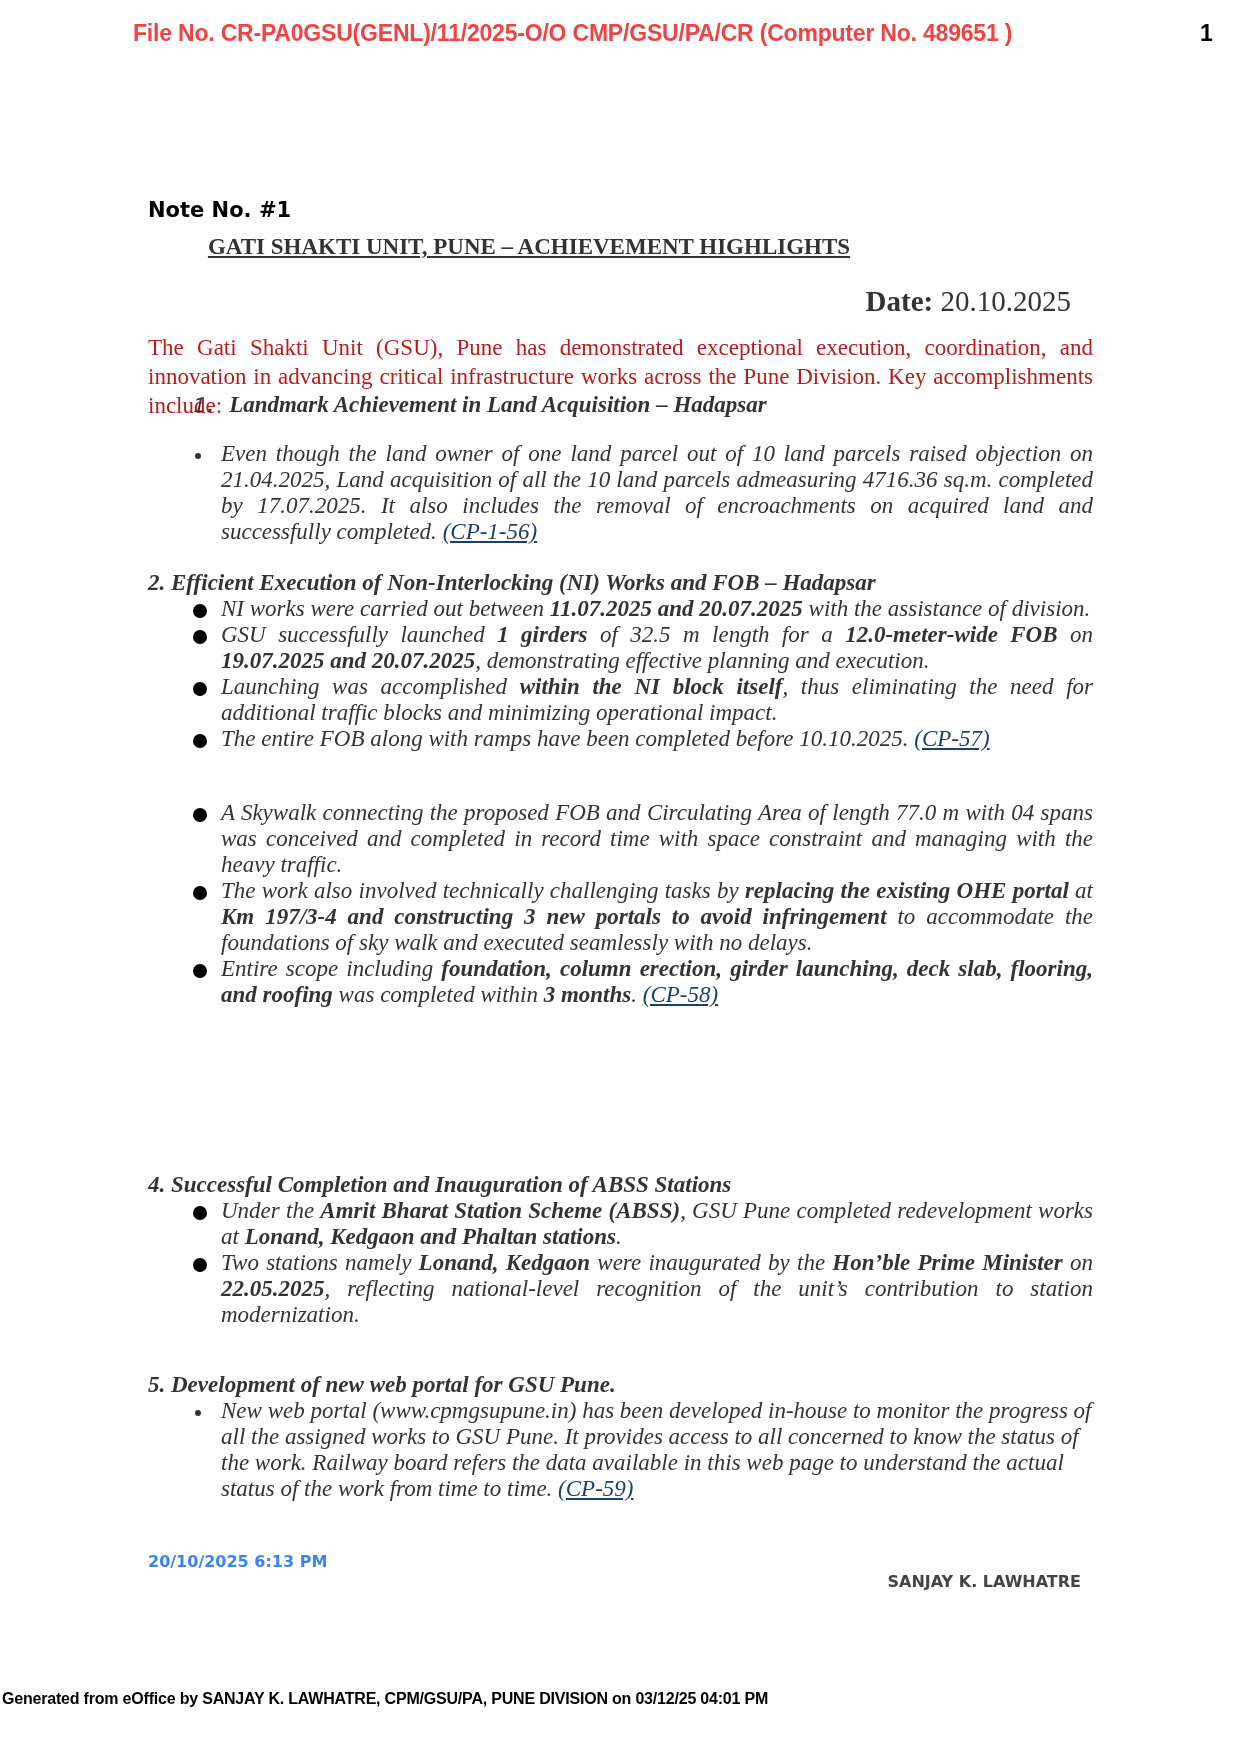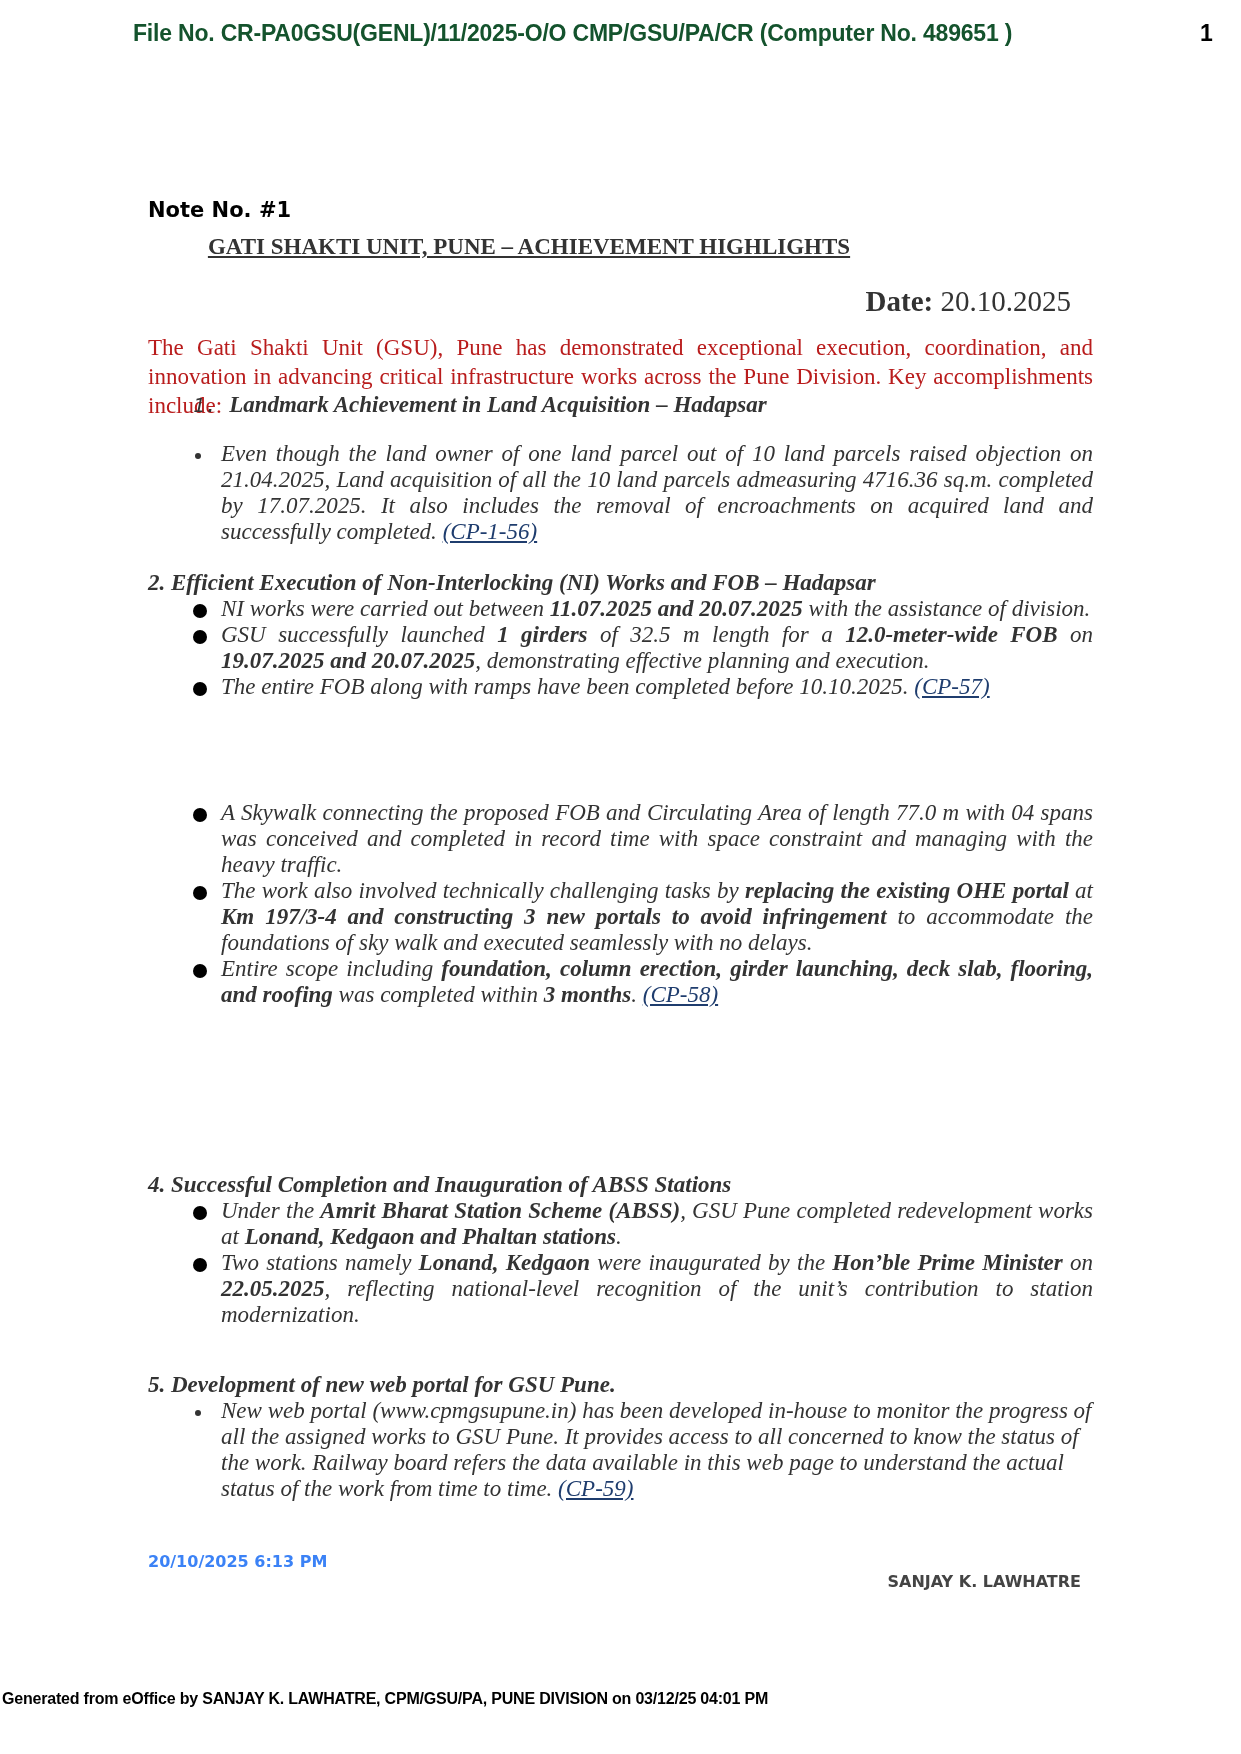--- a/index.html
+++ b/index.html
@@ -1,17 +1,17 @@
 <!DOCTYPE html>
 <html><head>
   <meta charset="utf-8">
   <style>
     html, body { margin: 0; padding: 0; background: #ffffff; }
     body { width: 1241px; height: 1754px; position: relative; overflow: hidden; color: #222; }
-    .hdr { position: absolute; top: 20px; left: 133px; font-family: "Liberation Sans", sans-serif; font-weight: bold; font-size: 23px; color: #14532d; letter-spacing: -0.2px; }
+    .hdr { position: absolute; top: 20px; left: 133px; font-family: "Liberation Sans", sans-serif; font-weight: bold; font-size: 23px; color: #ef4444; letter-spacing: -0.2px; }
     .pgno { position: absolute; top: 20px; left: 1200px; font-family: "Liberation Sans", sans-serif; font-weight: bold; font-size: 23px; color: #000; }
     .note { position: absolute; top: 150px; left: 148px; font-family: "DejaVu Sans", sans-serif; font-weight: bold; font-size: 21px; color: #000; margin-top: 48px; }
     .title { position: absolute; top: 234px; left: 0; width: 1058px; text-align: center; font-family: "Liberation Serif", serif; font-weight: bold; font-size: 23px; text-decoration: underline; color: #333; }
     .date { position: absolute; top: 285px; right: 170px; font-family: "Liberation Serif", serif; font-size: 29px; color: #333; }
     .date b { font-weight: bold; }
     .intro { position: absolute; top: 333px; left: 148px; width: 945px; font-family: "Liberation Serif", serif; font-size: 23px; line-height: 29px; text-align: justify; color: #b91c1c; }
     .sec { position: absolute; left: 148px; width: 945px; font-family: "Liberation Serif", serif; font-size: 23px; line-height: 26px; color: #333; font-style: italic; }
     .sec h3 { margin: 0; font-size: 23px; font-weight: bold; }
     .sec h3.indent { padding-left: 45px; }
     .sec ul { margin: 0; padding: 0; list-style: none; }
@@ -42,20 +42,21 @@
   <ul style="margin-top:23px;">
     <li><span class="sdot"></span><span>Even though the land owner of one land parcel out of 10 land parcels  raised objection on 21.04.2025, Land acquisition of all the 10 land parcels admeasuring 4716.36 sq.m. completed by 17.07.2025. It also includes the removal of encroachments on acquired land and successfully completed. </span><span class="link">(CP-1-56)</span></li>
   </ul>
 </div>
 
 <div class="sec" style="top:570px;">
   <h3>2. Efficient Execution of Non-Interlocking (NI) Works and FOB – Hadapsar</h3>
   <ul>
     <li><span class="dot"></span><span>NI works were carried out between </span><b>11.07.2025 and 20.07.2025</b><span> with the assistance of division.</span></li>
     <li><span class="dot"></span><span>GSU successfully launched </span><b>1 girders</b><span> of 32.5 m length for a </span><b>12.0-meter-wide FOB</b><span> on </span><b>19.07.2025 and 20.07.2025</b><span>, demonstrating effective planning and execution.</span></li>
+    <li><span class="dot"></span><span>Launching was accomplished </span><b>within the NI block itself</b><span>, thus eliminating the need for additional traffic blocks and minimizing operational impact.</span></li>
     <li><span class="dot"></span><span>The entire FOB along with ramps have been completed before 10.10.2025. </span><span class="link">(CP-57)</span></li>
   </ul>
 </div>
 
 <div class="sec" style="top:800px;">
   <ul>
     <li><span class="dot"></span><span>A Skywalk connecting the proposed FOB and Circulating Area of length 77.0 m with 04 spans was conceived and completed in record time with space constraint and managing with the heavy traffic.</span></li>
     <li><span class="dot"></span><span>The work also involved technically challenging tasks by </span><b>replacing the existing OHE portal</b><span> at </span><b>Km 197/3-4 and constructing 3 new portals to avoid infringement</b><span> to accommodate the foundations of sky walk and executed seamlessly with no delays.</span></li>
     <li><span class="dot"></span><span>Entire scope including </span><b>foundation, column erection, girder launching, deck slab, flooring, and roofing</b><span> was completed within </span><b>3 months</b><span>. </span><span class="link">(CP-58)</span></li>
   </ul>

